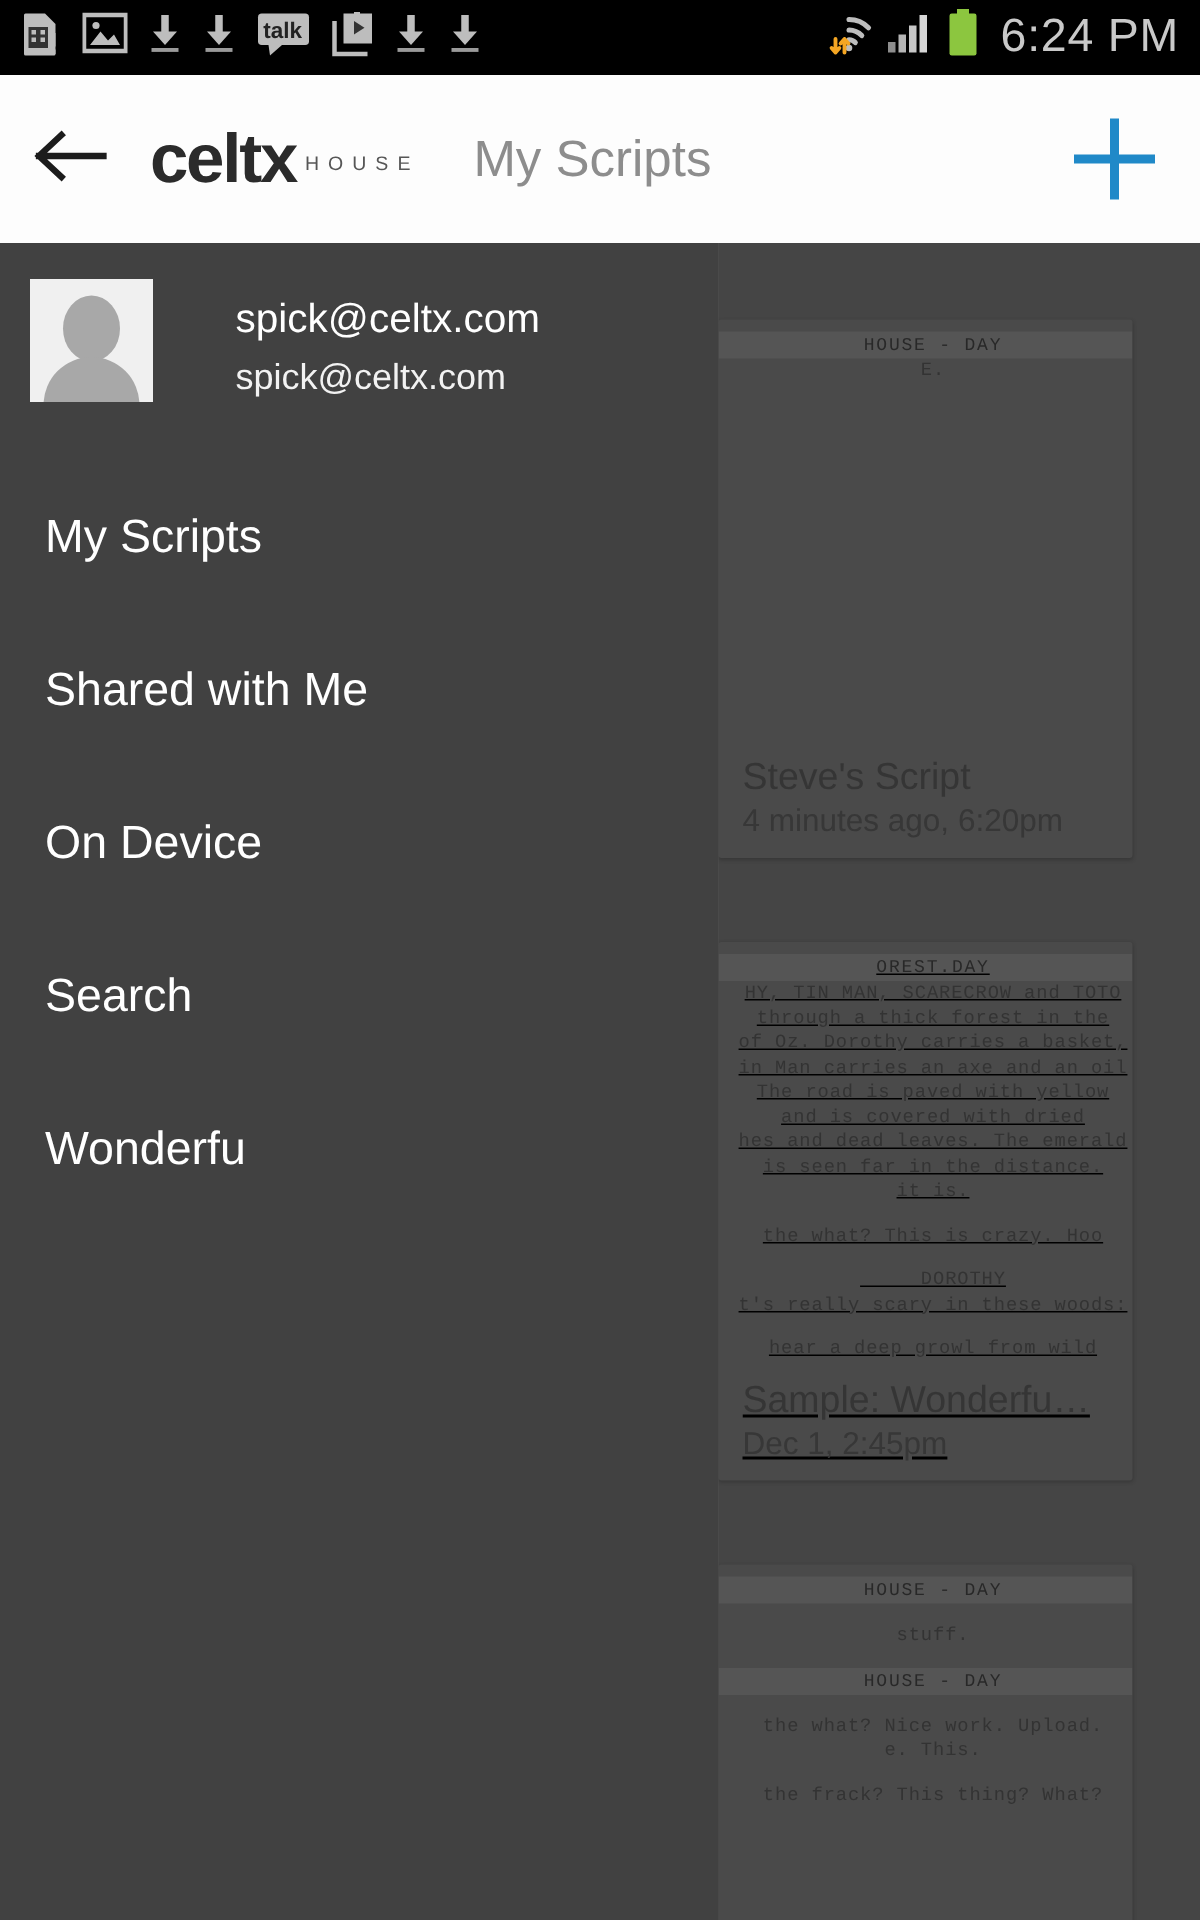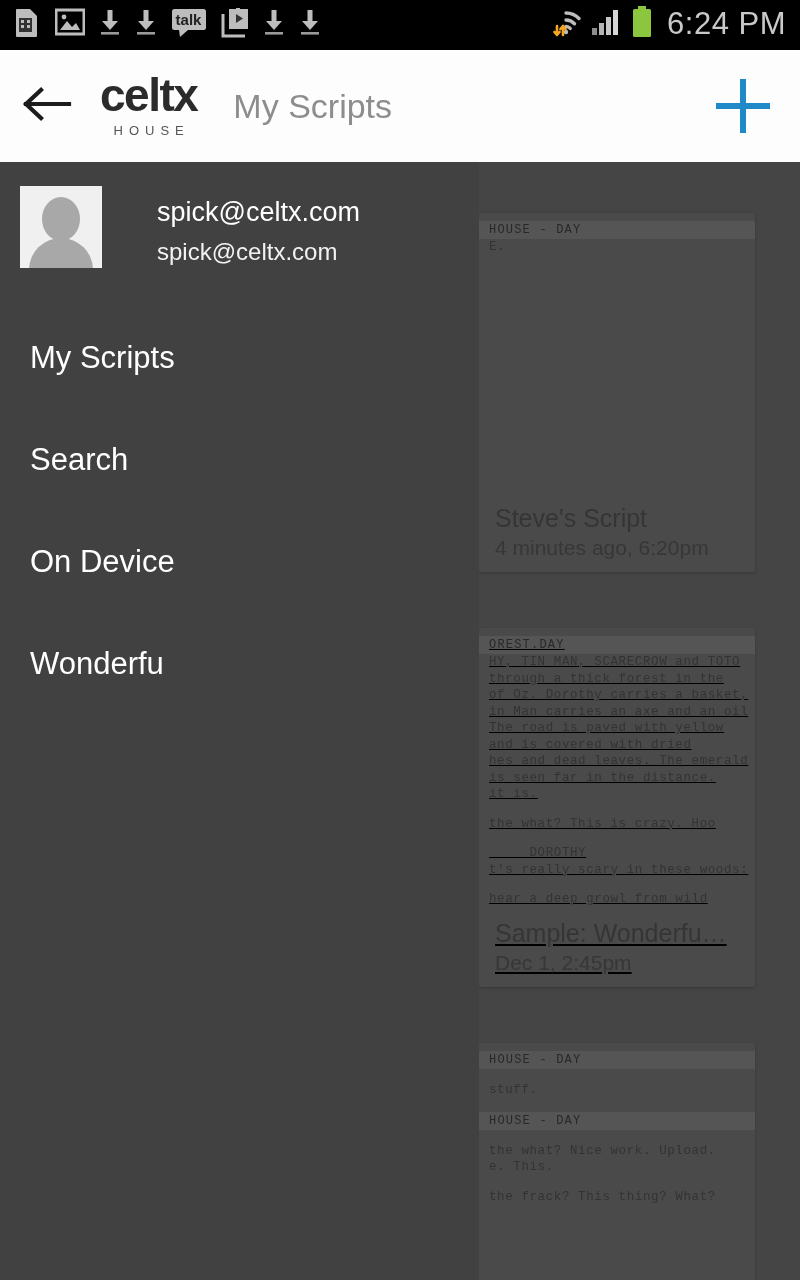--- a/index.html
+++ b/index.html
@@ -24,21 +24,21 @@
     color:#c9c9c9; font-size:31px; letter-spacing:0.5px;
     font-family:"Liberation Sans", sans-serif; margin-left:6px;
   }
 
   
   .appbar{
     position:absolute; top:50px; left:0; width:800px; height:112px;
     background:#fdfdfd; display:flex; align-items:center; z-index:30;
   }
   .back-btn{ width:92px; display:flex; align-items:center; justify-content:center; }
-  .logo{ display:flex; flex-direction:column; align-items:center; margin-left:8px; }
+  .logo{ display:flex; flex-direction:row; align-items:center; margin-left:8px; }
   .logo-main{
     font-size:46px; font-weight:bold; color:#2b2b2b;
     letter-spacing:-1.5px; line-height:0.95;
   }
   .logo-sub{
     font-size:13px; color:#565656; letter-spacing:6px;
     margin-top:5px; margin-left:6px;
   }
   .appbar-title{
     font-size:34px; color:#8d8d8d; margin-left:36px; font-weight:normal;
@@ -55,21 +55,21 @@
   
   .content{
     position:absolute; top:162px; left:0; width:800px; height:1118px;
     background:#636363; overflow:hidden; z-index:5;
   }
   .card{
     position:absolute; left:479px; width:276px;
     background:#6a6a6a; box-shadow:0 1px 3px rgba(0,0,0,0.22);
     overflow:hidden; border-radius:2px;
   }
-  .card-prev{ padding:8px 0 0 0; position:relative; overflow:hidden; }
+  .card-prev{ padding:8px 0 0 0; position:relative; overflow:hidden;text-align:center; }
   .scene-head{
     background:#7a7a7a; color:#3a3a3a;
     font-family:"Liberation Mono", monospace;
     font-size:12px; letter-spacing:1.2px; padding:2px 0 2px 10px;
     white-space:nowrap;
   }
   .scr-line{
     font-family:"Liberation Mono", monospace;
     font-size:12.5px; color:#4a4a4a; letter-spacing:0.6px;
     white-space:pre; padding-left:10px; line-height:1.32;
@@ -301,22 +301,25 @@
       <div class="acct-name">spick@celtx.com</div>
       <div class="acct-mail">spick@celtx.com</div>
     </div>
   </div>
 
   <div class="menu">
     <div class="menu-item">
       <span class="menu-label">My Scripts</span>
     </div>
     <div class="menu-item">
+      <span class="menu-label">Shared with Me</span>
+    </div>
+    <div class="menu-item">
+      <span class="menu-label">On Device</span>
+    </div>
+    <div class="menu-item">
       <span class="menu-label">Search</span>
     </div>
     <div class="menu-item">
-      <span class="menu-label">On Device</span>
-    </div>
-    <div class="menu-item">
       <span class="menu-label">Wonderfu</span>
     </div>
   </div>
 </div>
 
 </body></html>

